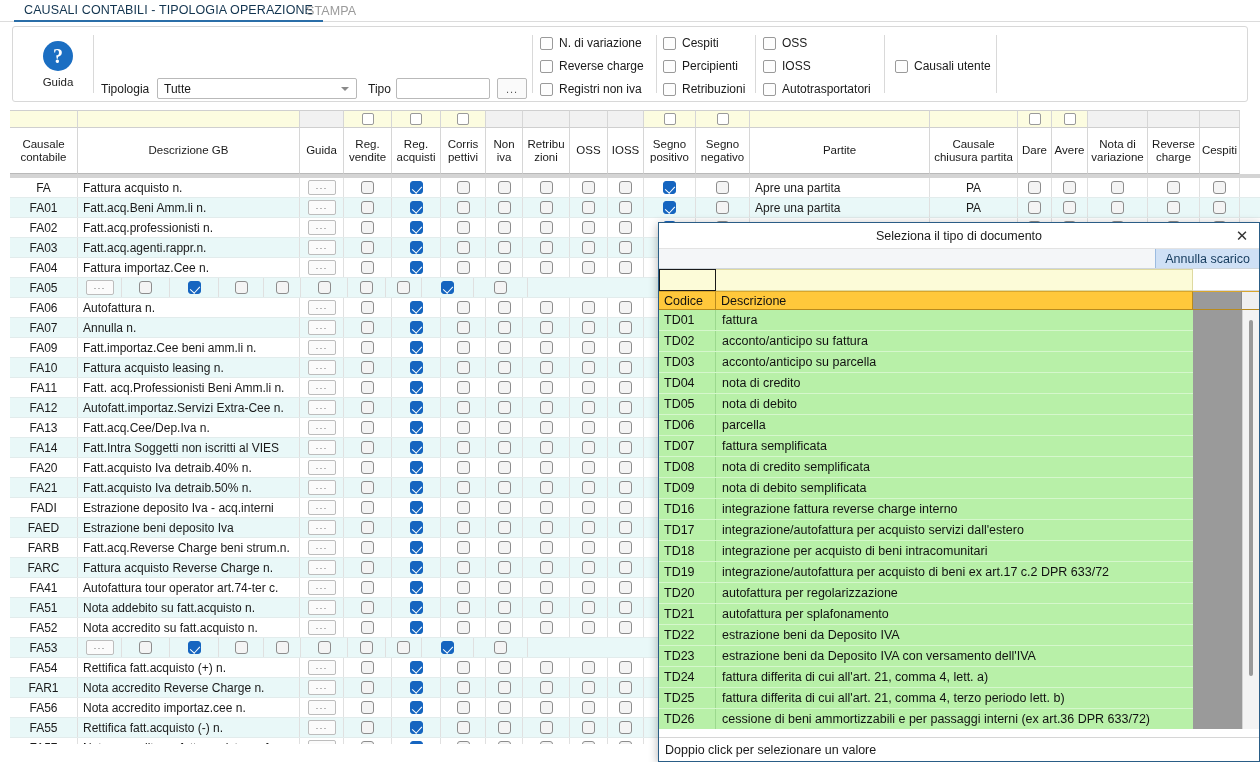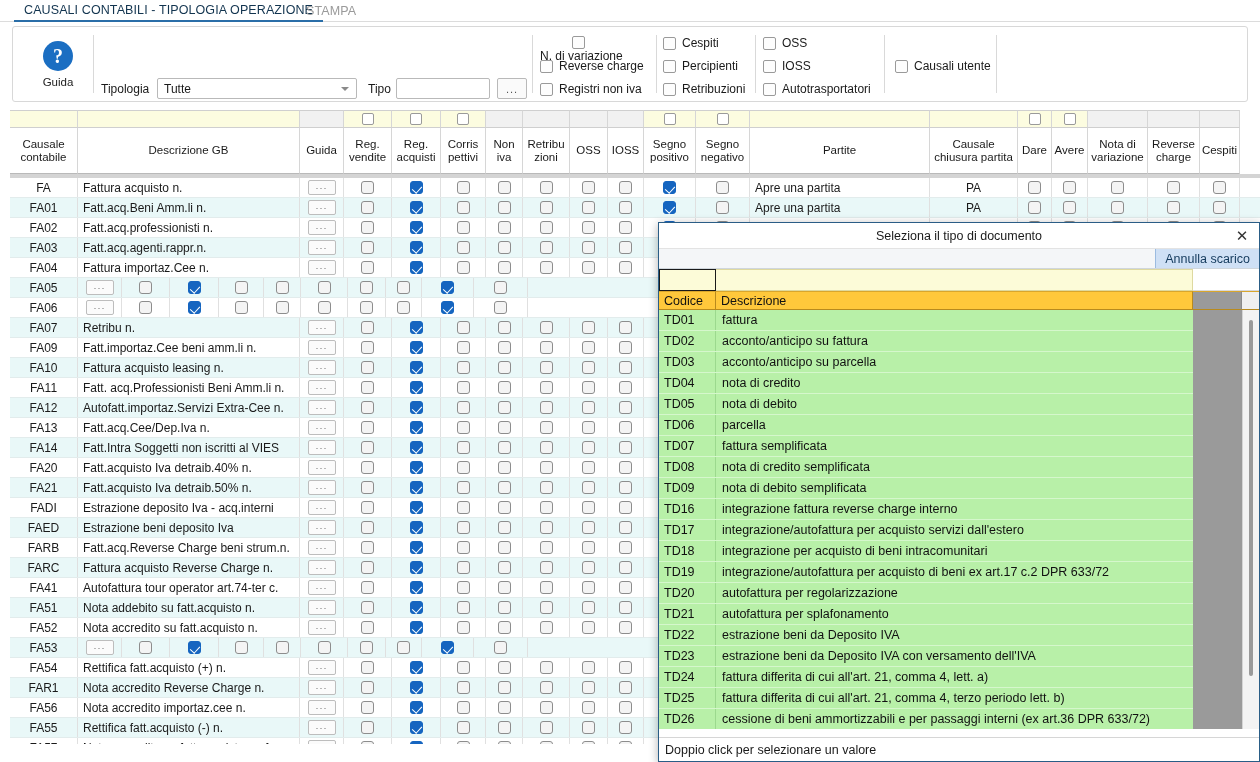--- a/index.html
+++ b/index.html
@@ -261,21 +261,21 @@
     <div class="tipo-label">Tipo</div>
     <input class="tipo-input" value="" style="">
     <div class="tipo-ellipsis">...</div>
 
     <div class="vline" style="left:519px;"></div>
     <div class="vline" style="left:643px;"></div>
     <div class="vline" style="left:742px;"></div>
     <div class="vline" style="left:871px;"></div>
     <div class="vline" style="left:983px;"></div>
 
-    <div class="chk-row" style="left:527px; top:9px;flex-direction:column;">
+    <div class="chk-row" style="left:527px; top:9px;">
       <span class="chk-box"></span>
       <span class="chk-txt">N. di variazione</span>
     </div>
     <div class="chk-row" style="left:527px; top:32px;">
       <span class="chk-box"></span>
       <span class="chk-txt">Reverse charge</span>
     </div>
     <div class="chk-row" style="left:527px; top:55px;">
       <span class="chk-box"></span>
       <span class="chk-txt">Registri non iva</span>
@@ -674,20 +674,21 @@
           </div>
           <div class="cell ctr" style="width: 52px;">
             <span class="cb"></span>
           </div>
           <div class="cell ctr" style="width: 40px;">
             <span class="cb"></span>
           </div>
         </div>
         <div class="row norm">
           <div class="cell code" style="width: 68px;">FA06</div>
+          <div class="cell desc" style="width: 222px;">Autofattura n.</div>
           <div class="cell ctr" style="width: 44px;">
             <span class="btn-ell">···</span>
           </div>
           <div class="cell ctr" style="width: 48px;">
             <span class="cb"></span>
           </div>
           <div class="cell ctr" style="width: 49px;">
             <span class="cb on"></span>
           </div>
           <div class="cell ctr" style="width: 45px;">
@@ -724,21 +725,21 @@
           </div>
           <div class="cell ctr" style="width: 52px;">
             <span class="cb"></span>
           </div>
           <div class="cell ctr" style="width: 40px;">
             <span class="cb"></span>
           </div>
         </div>
         <div class="row alt">
           <div class="cell code" style="width: 68px;">FA07</div>
-          <div class="cell desc" style="width: 222px;">Retribu n.</div>
+          <div class="cell desc" style="width: 222px;">Annulla n.</div>
           <div class="cell ctr" style="width: 44px;">
             <span class="btn-ell">···</span>
           </div>
           <div class="cell ctr" style="width: 48px;">
             <span class="cb"></span>
           </div>
           <div class="cell ctr" style="width: 49px;">
             <span class="cb on"></span>
           </div>
           <div class="cell ctr" style="width: 45px;">

